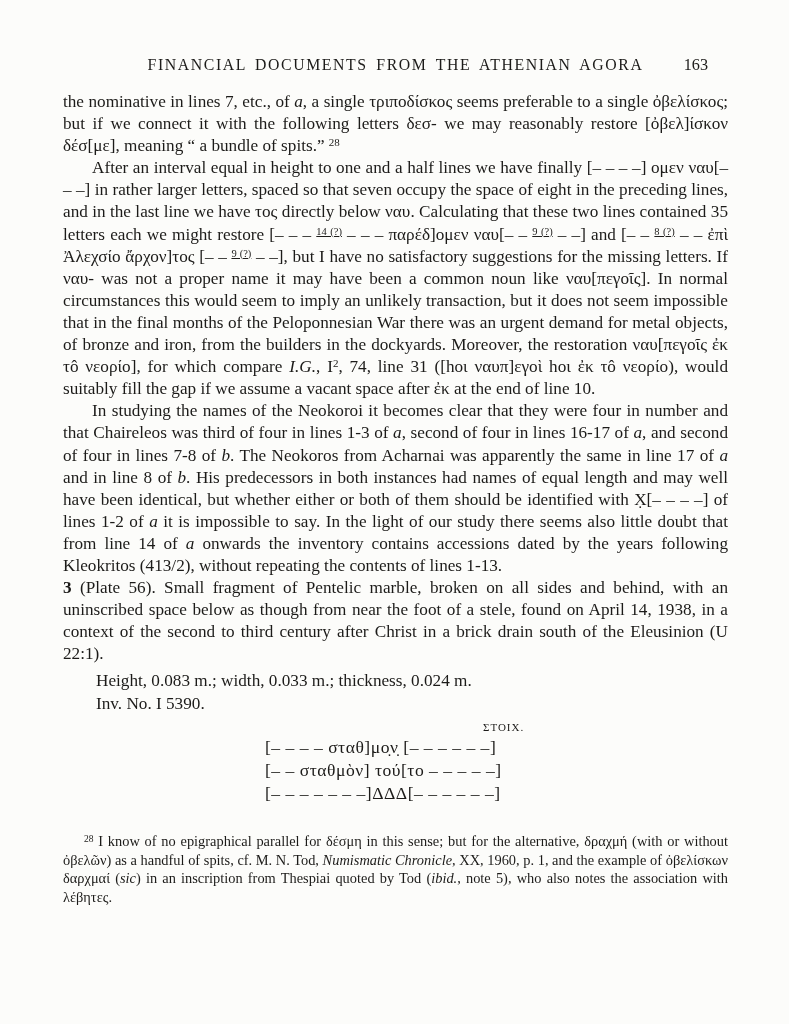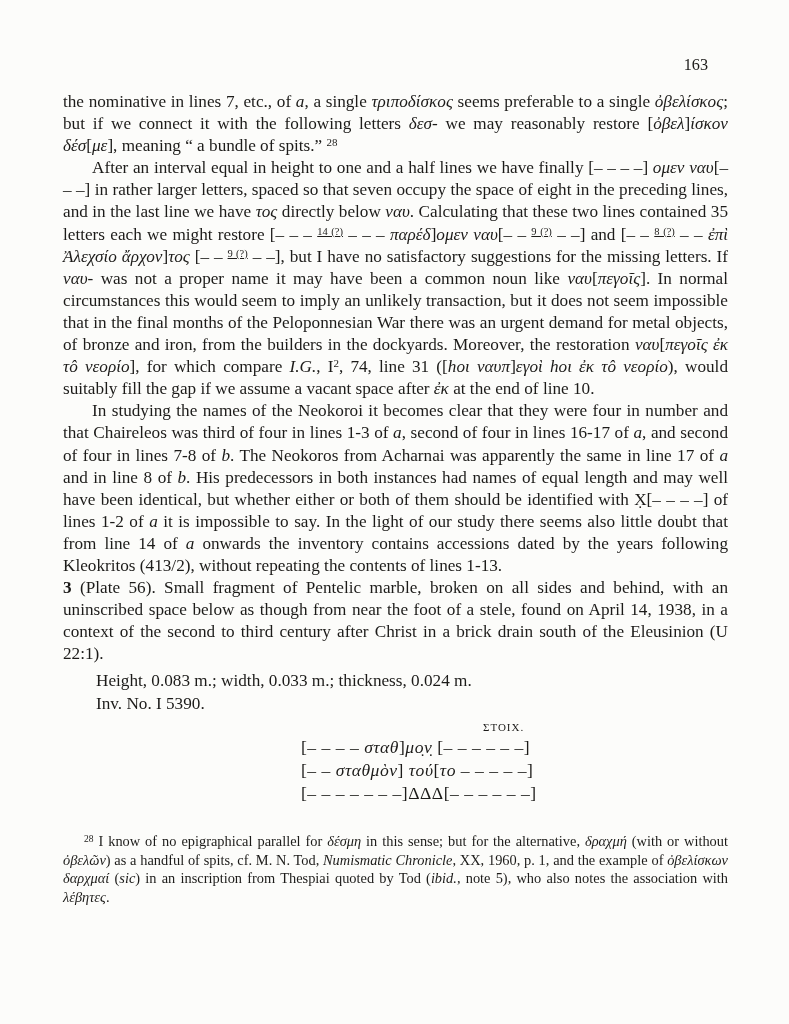--- a/index.html
+++ b/index.html
@@ -33,21 +33,21 @@
   }
   .para {
     margin: 0;
     font-size: 17.2px;
     line-height: 22.1px;
     text-align: justify;
   }
   .para.indent { text-indent: 29px; }
   .para.section { }
   .seg-i { font-style: italic; }
-  .seg-g { font-style: italic; }
+  .seg-g { }
   .seg-b { font-weight: bold; }
   .seg-sup {
     font-size: 11px;
     vertical-align: 5px;
     line-height: 0;
   }
   .seg-q {
     font-size: 10.5px;
     vertical-align: 5px;
     line-height: 0;
@@ -65,37 +65,38 @@
     margin-left: 420px;
     font-size: 11px;
     letter-spacing: 1px;
   }
   .inscription {
     margin-top: 3px;
     margin-left: 202px;
     font-size: 17.6px;
     line-height: 23px;
   }
-  .inscription .inscr-line { white-space: pre; letter-spacing: 0.5px; margin-left: 36px; }
+  .inscription .inscr-line { white-space: pre; letter-spacing: 0.5px; }
   .footnote {
     margin-top: 27px;
     font-size: 14.4px;
     line-height: 18.6px;
     text-align: justify;
     text-indent: 21px;
   }
   .footnote .seg-sup { font-size: 9.5px; vertical-align: 4px; }
 </style>
 </head>
 <body>
 
 <div class="page">
   <div class="textblock">
 
     <div class="header">
+      <div class="running-title">FINANCIAL DOCUMENTS FROM THE ATHENIAN AGORA</div>
       <div class="page-number">163</div>
     </div>
 
     <p class="para"><span class="seg-n">the nominative in lines 7, etc., of </span><span class="seg-i">a</span><span class="seg-n">, a single </span><span class="seg-g">τριποδίσκος</span><span class="seg-n"> seems preferable to a single </span><span class="seg-g">ὀβελίσκος</span><span class="seg-n">; but if we connect it with the following letters </span><span class="seg-g">δεσ-</span><span class="seg-n"> we may reasonably restore [</span><span class="seg-g">ὀβελ</span><span class="seg-n">]</span><span class="seg-g">ίσκον δέσ</span><span class="seg-n">[</span><span class="seg-g">με</span><span class="seg-n">], meaning “ a bundle of spits.” </span><span class="seg-sup">28</span></p>
     <p class="para indent"><span class="seg-n">After an interval equal in height to one and a half lines we have finally [– – – –] </span><span class="seg-g">ομεν ναυ</span><span class="seg-n">[– – –] in rather larger letters, spaced so that seven occupy the space of eight in the preceding lines, and in the last line we have </span><span class="seg-g">τος</span><span class="seg-n"> directly below </span><span class="seg-g">ναυ</span><span class="seg-n">. Calculating that these two lines contained 35 letters each we might restore [– – – </span><span class="seg-q">14 (?)</span><span class="seg-n"> – – – </span><span class="seg-g">παρέδ</span><span class="seg-n">]</span><span class="seg-g">ομεν ναυ</span><span class="seg-n">[– – </span><span class="seg-q">9 (?)</span><span class="seg-n"> – –] and [– – </span><span class="seg-q">8 (?)</span><span class="seg-n"> – – </span><span class="seg-g">ἐπὶ Ἀλεχσίο ἄρχον</span><span class="seg-n">]</span><span class="seg-g">τος</span><span class="seg-n"> [– – </span><span class="seg-q">9 (?)</span><span class="seg-n"> – –], but I have no satisfactory suggestions for the missing letters. If </span><span class="seg-g">ναυ-</span><span class="seg-n"> was not a proper name it may have been a common noun like </span><span class="seg-g">ναυ</span><span class="seg-n">[</span><span class="seg-g">πεγοῖς</span><span class="seg-n">]. In normal circumstances this would seem to imply an unlikely transaction, but it does not seem impossible that in the final months of the Peloponnesian War there was an urgent demand for metal objects, of bronze and iron, from the builders in the dockyards. Moreover, the restoration </span><span class="seg-g">ναυ</span><span class="seg-n">[</span><span class="seg-g">πεγοῖς ἐκ τô νεορίο</span><span class="seg-n">], for which compare </span><span class="seg-i">I.G.</span><span class="seg-n">, I</span><span class="seg-sup">2</span><span class="seg-n">, 74, line 31 ([</span><span class="seg-g">hοι ναυπ</span><span class="seg-n">]</span><span class="seg-g">εγοὶ hοι ἐκ τô νεορίο</span><span class="seg-n">), would suitably fill the gap if we assume a vacant space after </span><span class="seg-g">ἐκ</span><span class="seg-n"> at the end of line 10.</span></p>
     <p class="para indent"><span class="seg-n">In studying the names of the Neokoroi it becomes clear that they were four in number and that Chaireleos was third of four in lines 1-3 of </span><span class="seg-i">a</span><span class="seg-n">, second of four in lines 16-17 of </span><span class="seg-i">a</span><span class="seg-n">, and second of four in lines 7-8 of </span><span class="seg-i">b</span><span class="seg-n">. The Neokoros from Acharnai was apparently the same in line 17 of </span><span class="seg-i">a</span><span class="seg-n"> and in line 8 of </span><span class="seg-i">b</span><span class="seg-n">. His predecessors in both instances had names of equal length and may well have been identical, but whether either or both of them should be identified with X̣[– – – –] of lines 1-2 of </span><span class="seg-i">a</span><span class="seg-n"> it is impossible to say. In the light of our study there seems also little doubt that from line 14 of </span><span class="seg-i">a</span><span class="seg-n"> onwards the inventory contains accessions dated by the years following Kleokritos (413/2), without repeating the contents of lines 1-13.</span></p>
     <p class="para section"><span class="seg-b">3</span><span class="seg-n"> (Plate 56). Small fragment of Pentelic marble, broken on all sides and behind, with an uninscribed space below as though from near the foot of a stele, found on April 14, 1938, in a context of the second to third century after Christ in a brick drain south of the Eleusinion (U 22:1).</span></p>
 
     <div class="measurements">
       <div>Height, 0.083 m.; width, 0.033 m.; thickness, 0.024 m.</div>

